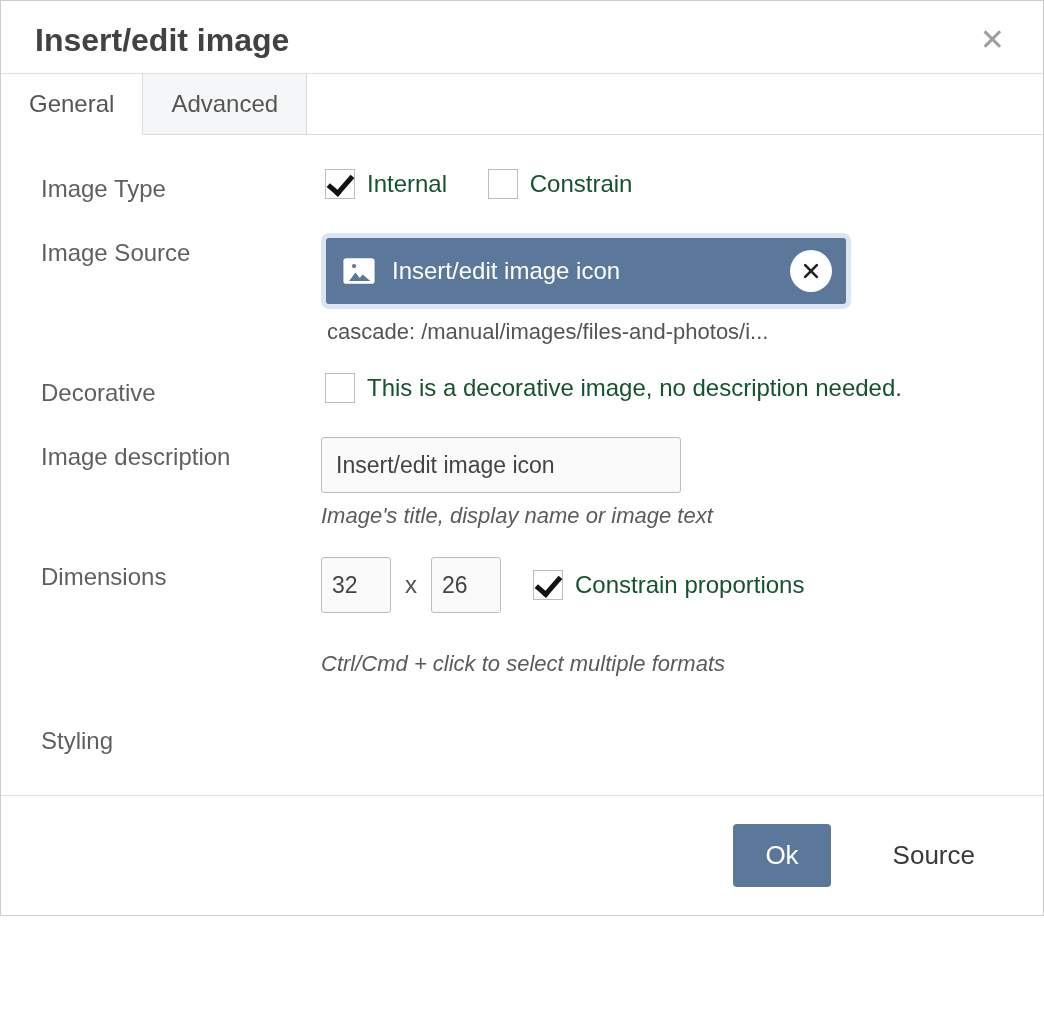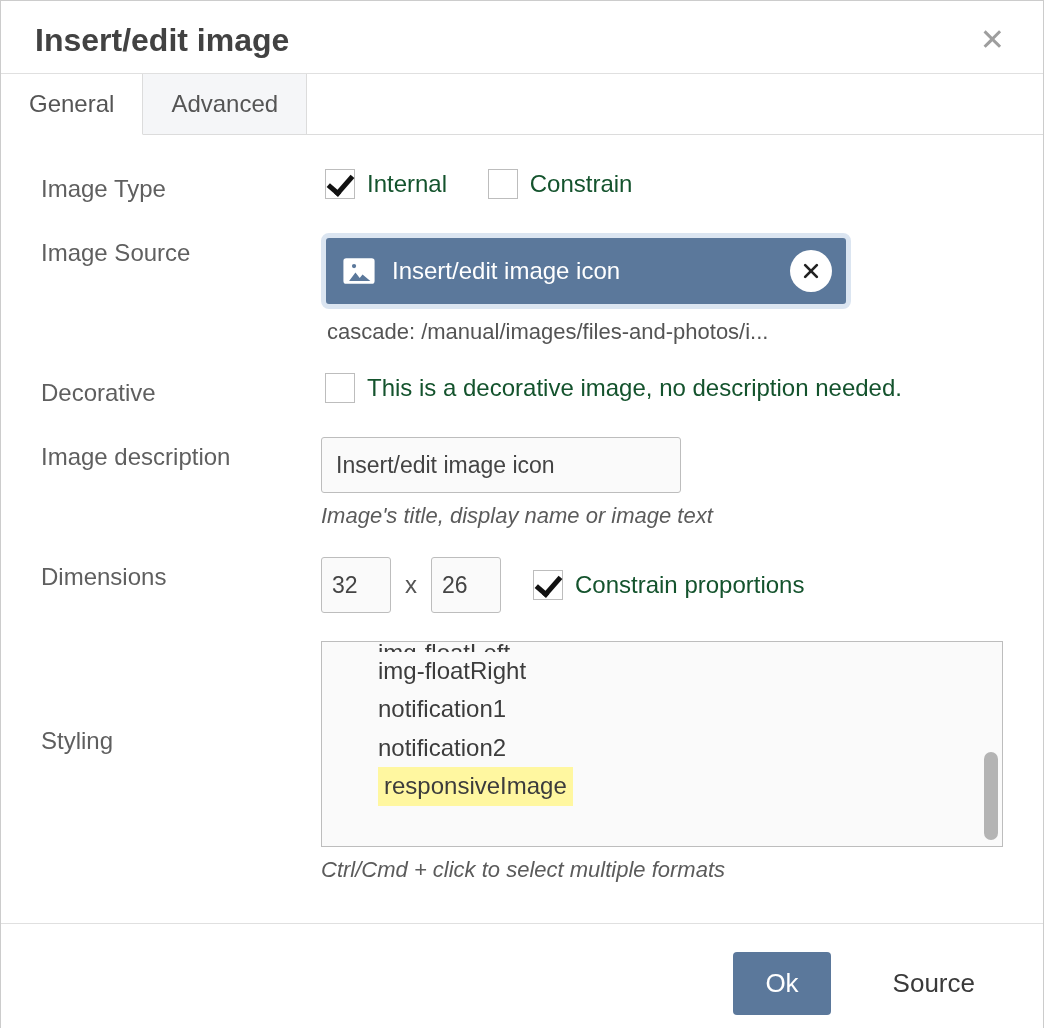--- a/index.html
+++ b/index.html
@@ -315,30 +315,20 @@
             <span class="chk checked"></span>
             <span>Constrain proportions</span>
           </label>
         </div>
       </div>
     </div>
 
     <div class="row row-styling" style="margin-bottom:0">
       <div class="label">Styling</div>
       <div class="field styling-wrap">
-        <div class="styling-list">
-          <div class="inner">
-            <div class="opt cut">img-floatLeft</div>
-            <div class="opt">img-floatRight</div>
-            <div class="opt">notification1</div>
-            <div class="opt">notification2</div>
-            <div><span class="opt hi">responsiveImage</span></div>
-          </div>
-          <div class="scrollbar"></div>
-        </div>
         <div class="help-text">Ctrl/Cmd + click to select multiple formats</div>
       </div>
     </div>
 
   </div>
 
   <div class="footer">
     <div class="btn btn-primary">Ok</div>
     <div class="btn btn-secondary">Source</div>
   </div>

